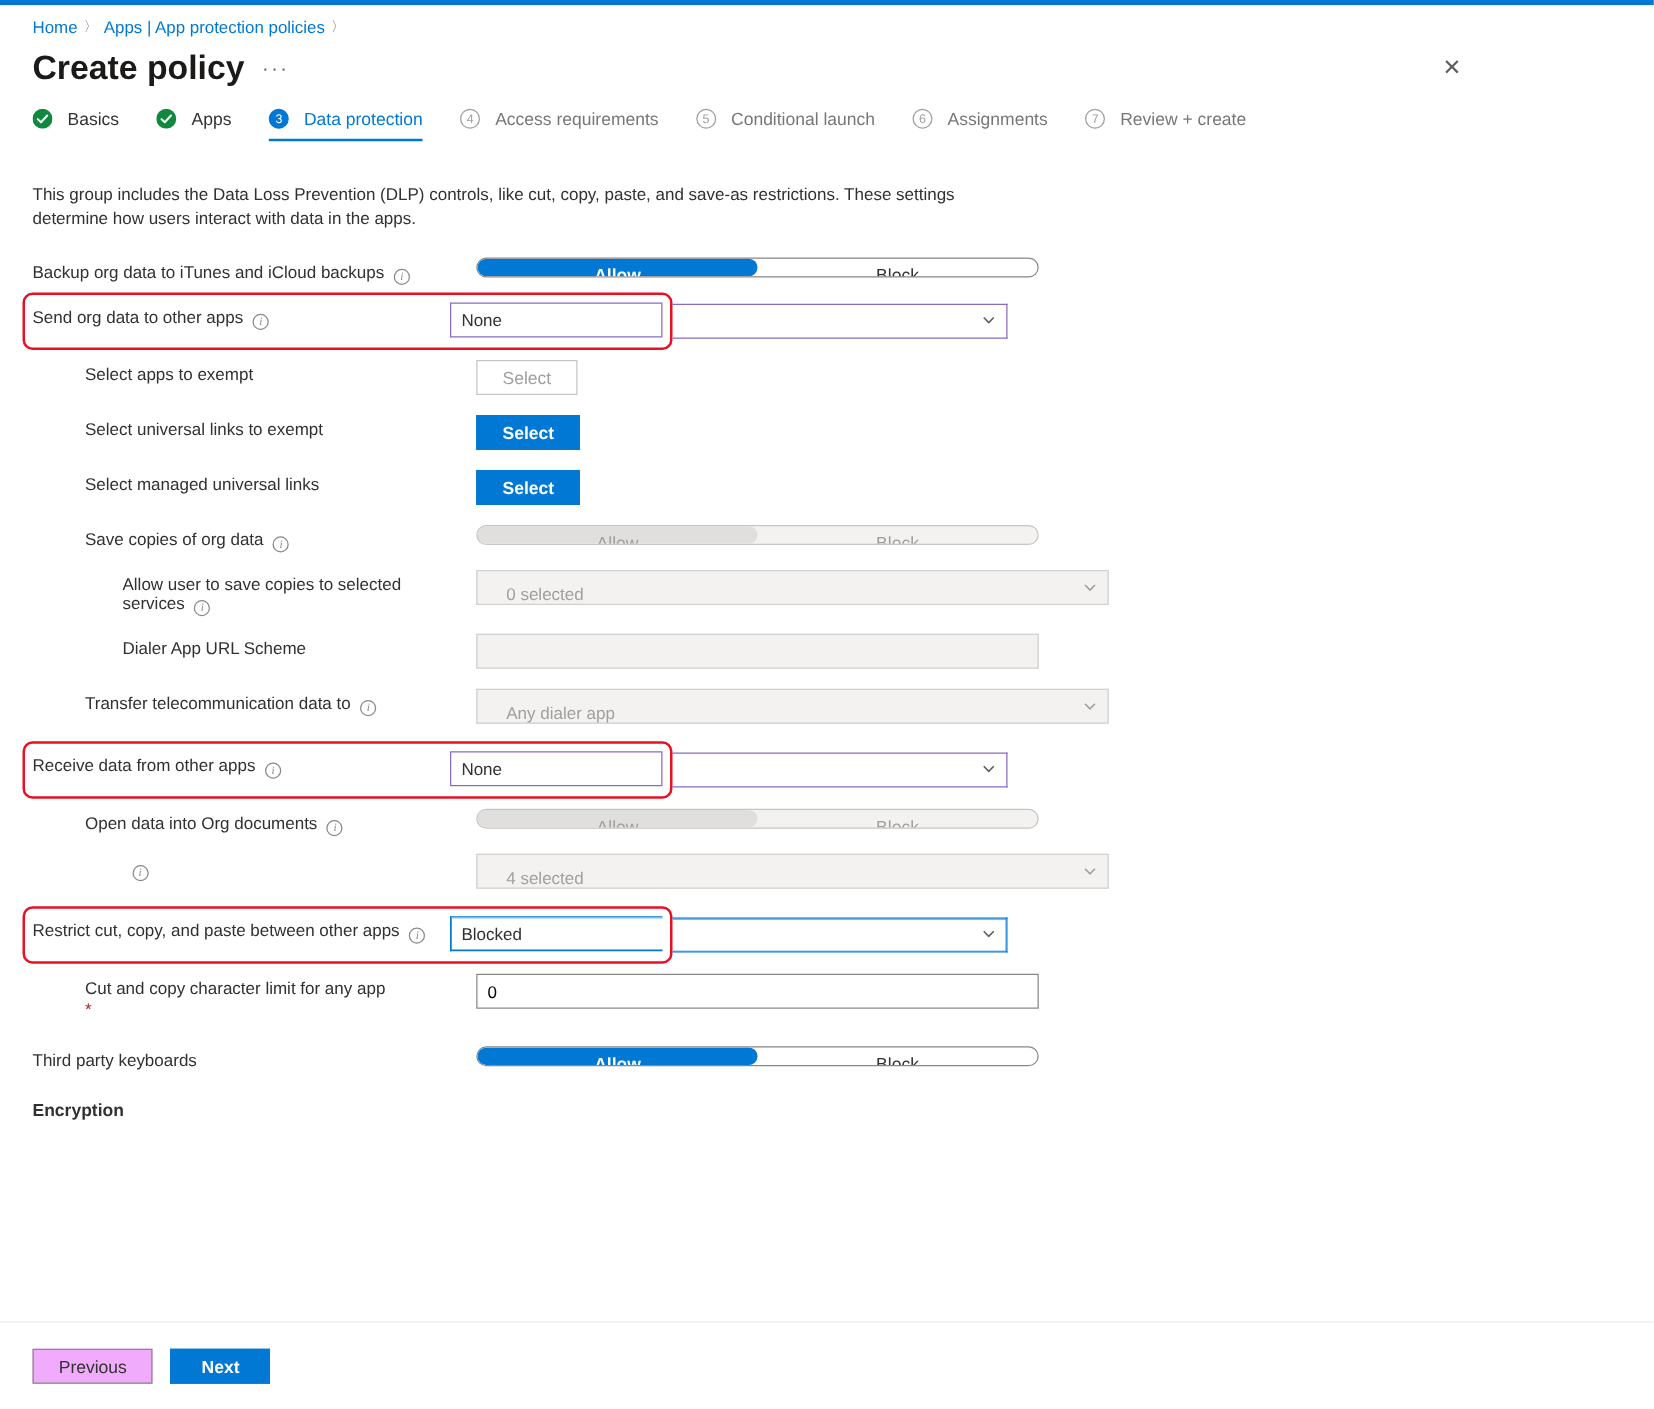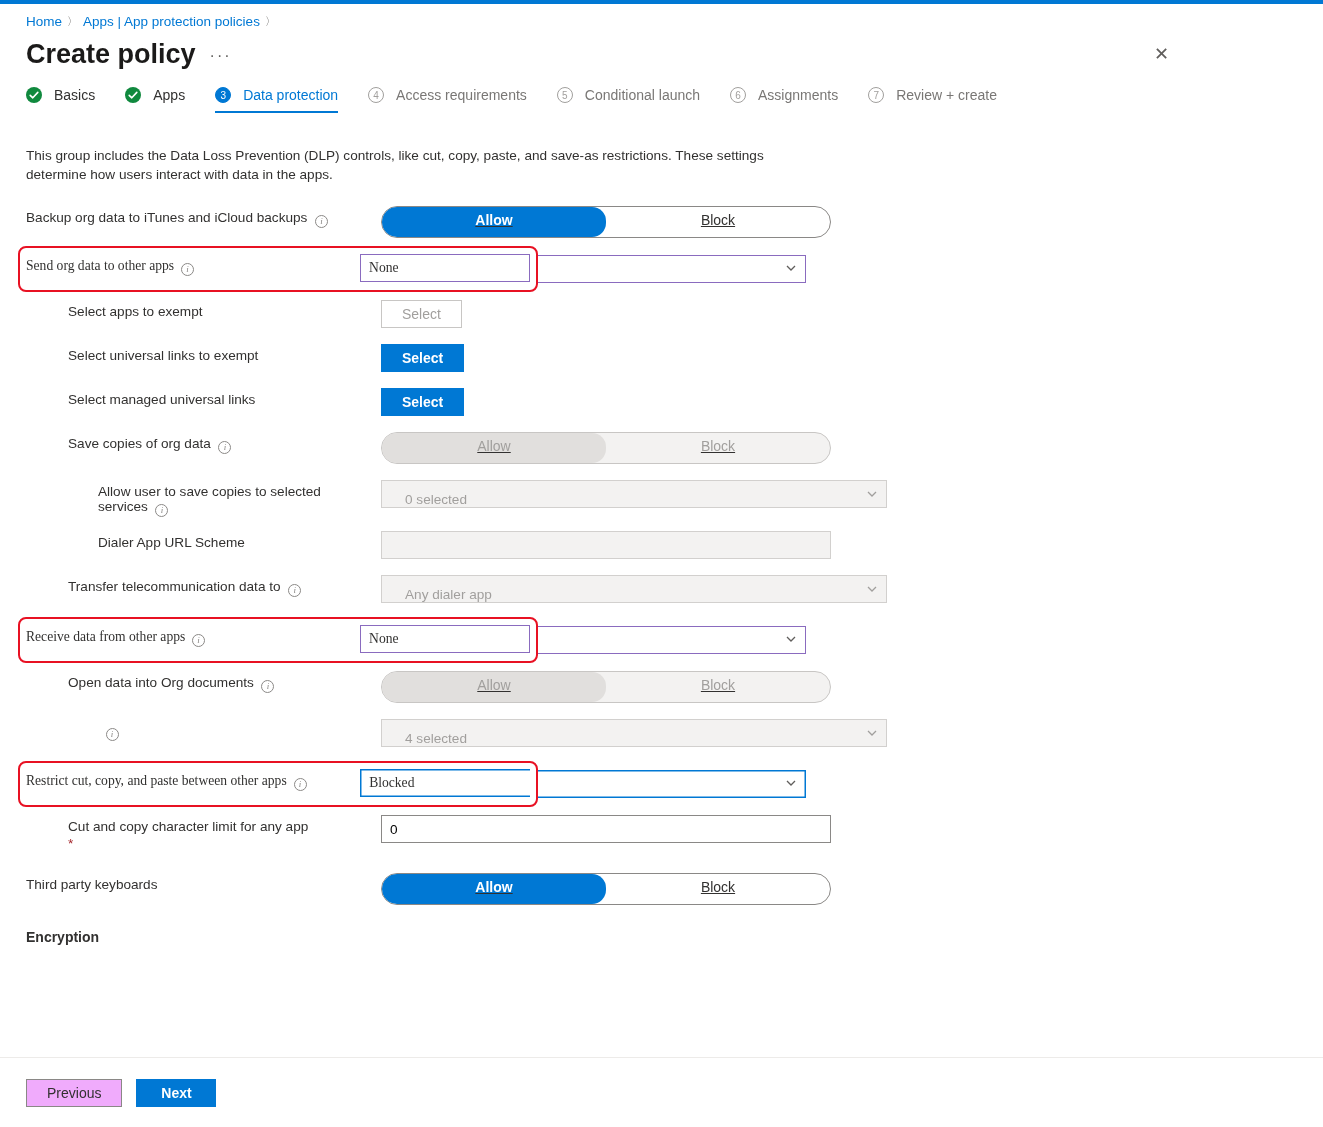--- a/index.html
+++ b/index.html
@@ -42,42 +42,42 @@
   .row .lbl { width: 355px; padding-right: 10px; padding-top: 4px; font-size: 13.6px; display:flex; align-items:flex-start; gap:6px; }
   .row .lbl .lbl-text { display:inline; }
   .row .ctrl { flex: 0 0 470px; }
   .indent-1 .lbl { padding-left: 42px; width: 355px; }
   .indent-2 .lbl { padding-left: 72px; width: 355px; }
 
   .info-ic { display:inline-block; width:13px; height:13px; border:1px solid #8a8886; border-radius:50%; font-size:9px; line-height:11px; text-align:center; color:#8a8886; position:relative; top:2px; flex:none;}
   .info-ic::before { content:"i"; font-style: italic; font-family: serif; }
   .req-star { color: #a4262c; display:block; margin-top:2px; }
 
-  .toggle { display:inline-flex; width:450px; border:1px solid #8a8886; border-radius:16px; overflow:hidden; height:32px;text-decoration:underline; }
+  .toggle { display:inline-flex; width:450px; border:1px solid #8a8886; border-radius:16px; overflow:hidden; height:16px;text-decoration:underline; }
   .toggle .opt { flex:1; text-align:center; line-height:26px; font-size:14px; cursor:pointer; }
   .toggle .opt.sel { background:#0078d4; color:#fff; border-radius:14px; font-weight:600;}
   .toggle.disabled { border-color:#c8c6c4; background:#f3f2f1; }
   .toggle.disabled .opt { color:#a19f9d; cursor:default; }
   .toggle.disabled .opt.sel { background:#e1dfdd; color:#a19f9d; font-weight:400;}
 
   .dropdown { position:relative; width:506px; height:28px; border:1px solid #8a8886; display:flex; align-items:flex-end; padding:0 28px 0 23px; font-size:13.6px; cursor:pointer; background:#fff;}
   .dropdown.disabled { background:#f3f2f1; border-color:#d2d0ce; color:#a19f9d; cursor:default;}
   .dropdown .chev { position:absolute; right:8px; top:7px; }
   .dropdown .chev svg { width:12px; height:12px; stroke:#605e5c; }
   .dropdown .ddval {  }
 
   .textbox { width:450px; height:28px; border:1px solid #8a8886; padding:0 8px; font-size:13.6px; }
   .textbox.disabled { background:#f3f2f1; border-color:#d2d0ce; }
 
   .btn { display:inline-block; height:28px; padding:0 20px; line-height:26px; font-size:14px; cursor:pointer; border:1px solid #8a8886; background:#f0abfc; }
   .btn.primary { background:#0078d4; color:#fff; border-color:#0078d4; font-weight:600; }
   .btn.disabled-btn { background:#fff; border-color:#c8c6c4; color:#a19f9d; cursor:default; }
 
   .highlight-box { border:2.5px solid #e81123; border-radius:8px; padding:4px 6px; margin-left:-8px; }
-  .highlight-box .row { padding:4px 0;font-family:Liberation Serif, serif; }
+  .highlight-box .row { padding:4px 0; }
   .hl-send { width:520px; }
   .hl-send .lbl { width:345px; }
   .hl-receive { width:520px; }
   .hl-receive .lbl { width:345px; }
   .hl-restrict { width:520px; }
   .hl-restrict .lbl { width:345px; }
   .hl-field-dd { width:175px; padding:0 8px; border:1px solid #8a6bbf; height:28px; display:flex; align-items:center; font-size:13.6px;}
   .hl-row-wrap { display:flex; align-items:center; }
   .hl-row-wrap .dropdown-remainder{ width:268px; height:28px; border:1px solid #8a6bbf; border-left:none; display:flex; align-items:center; justify-content:flex-end; padding-right:8px; cursor:pointer;}
   .hl-row-wrap .dropdown-remainder.blue { border-color:#0078d4; box-shadow: inset -0.5px 0.5px 0 0 #0078d4, inset 0 -0.5px 0 0 #0078d4;}

